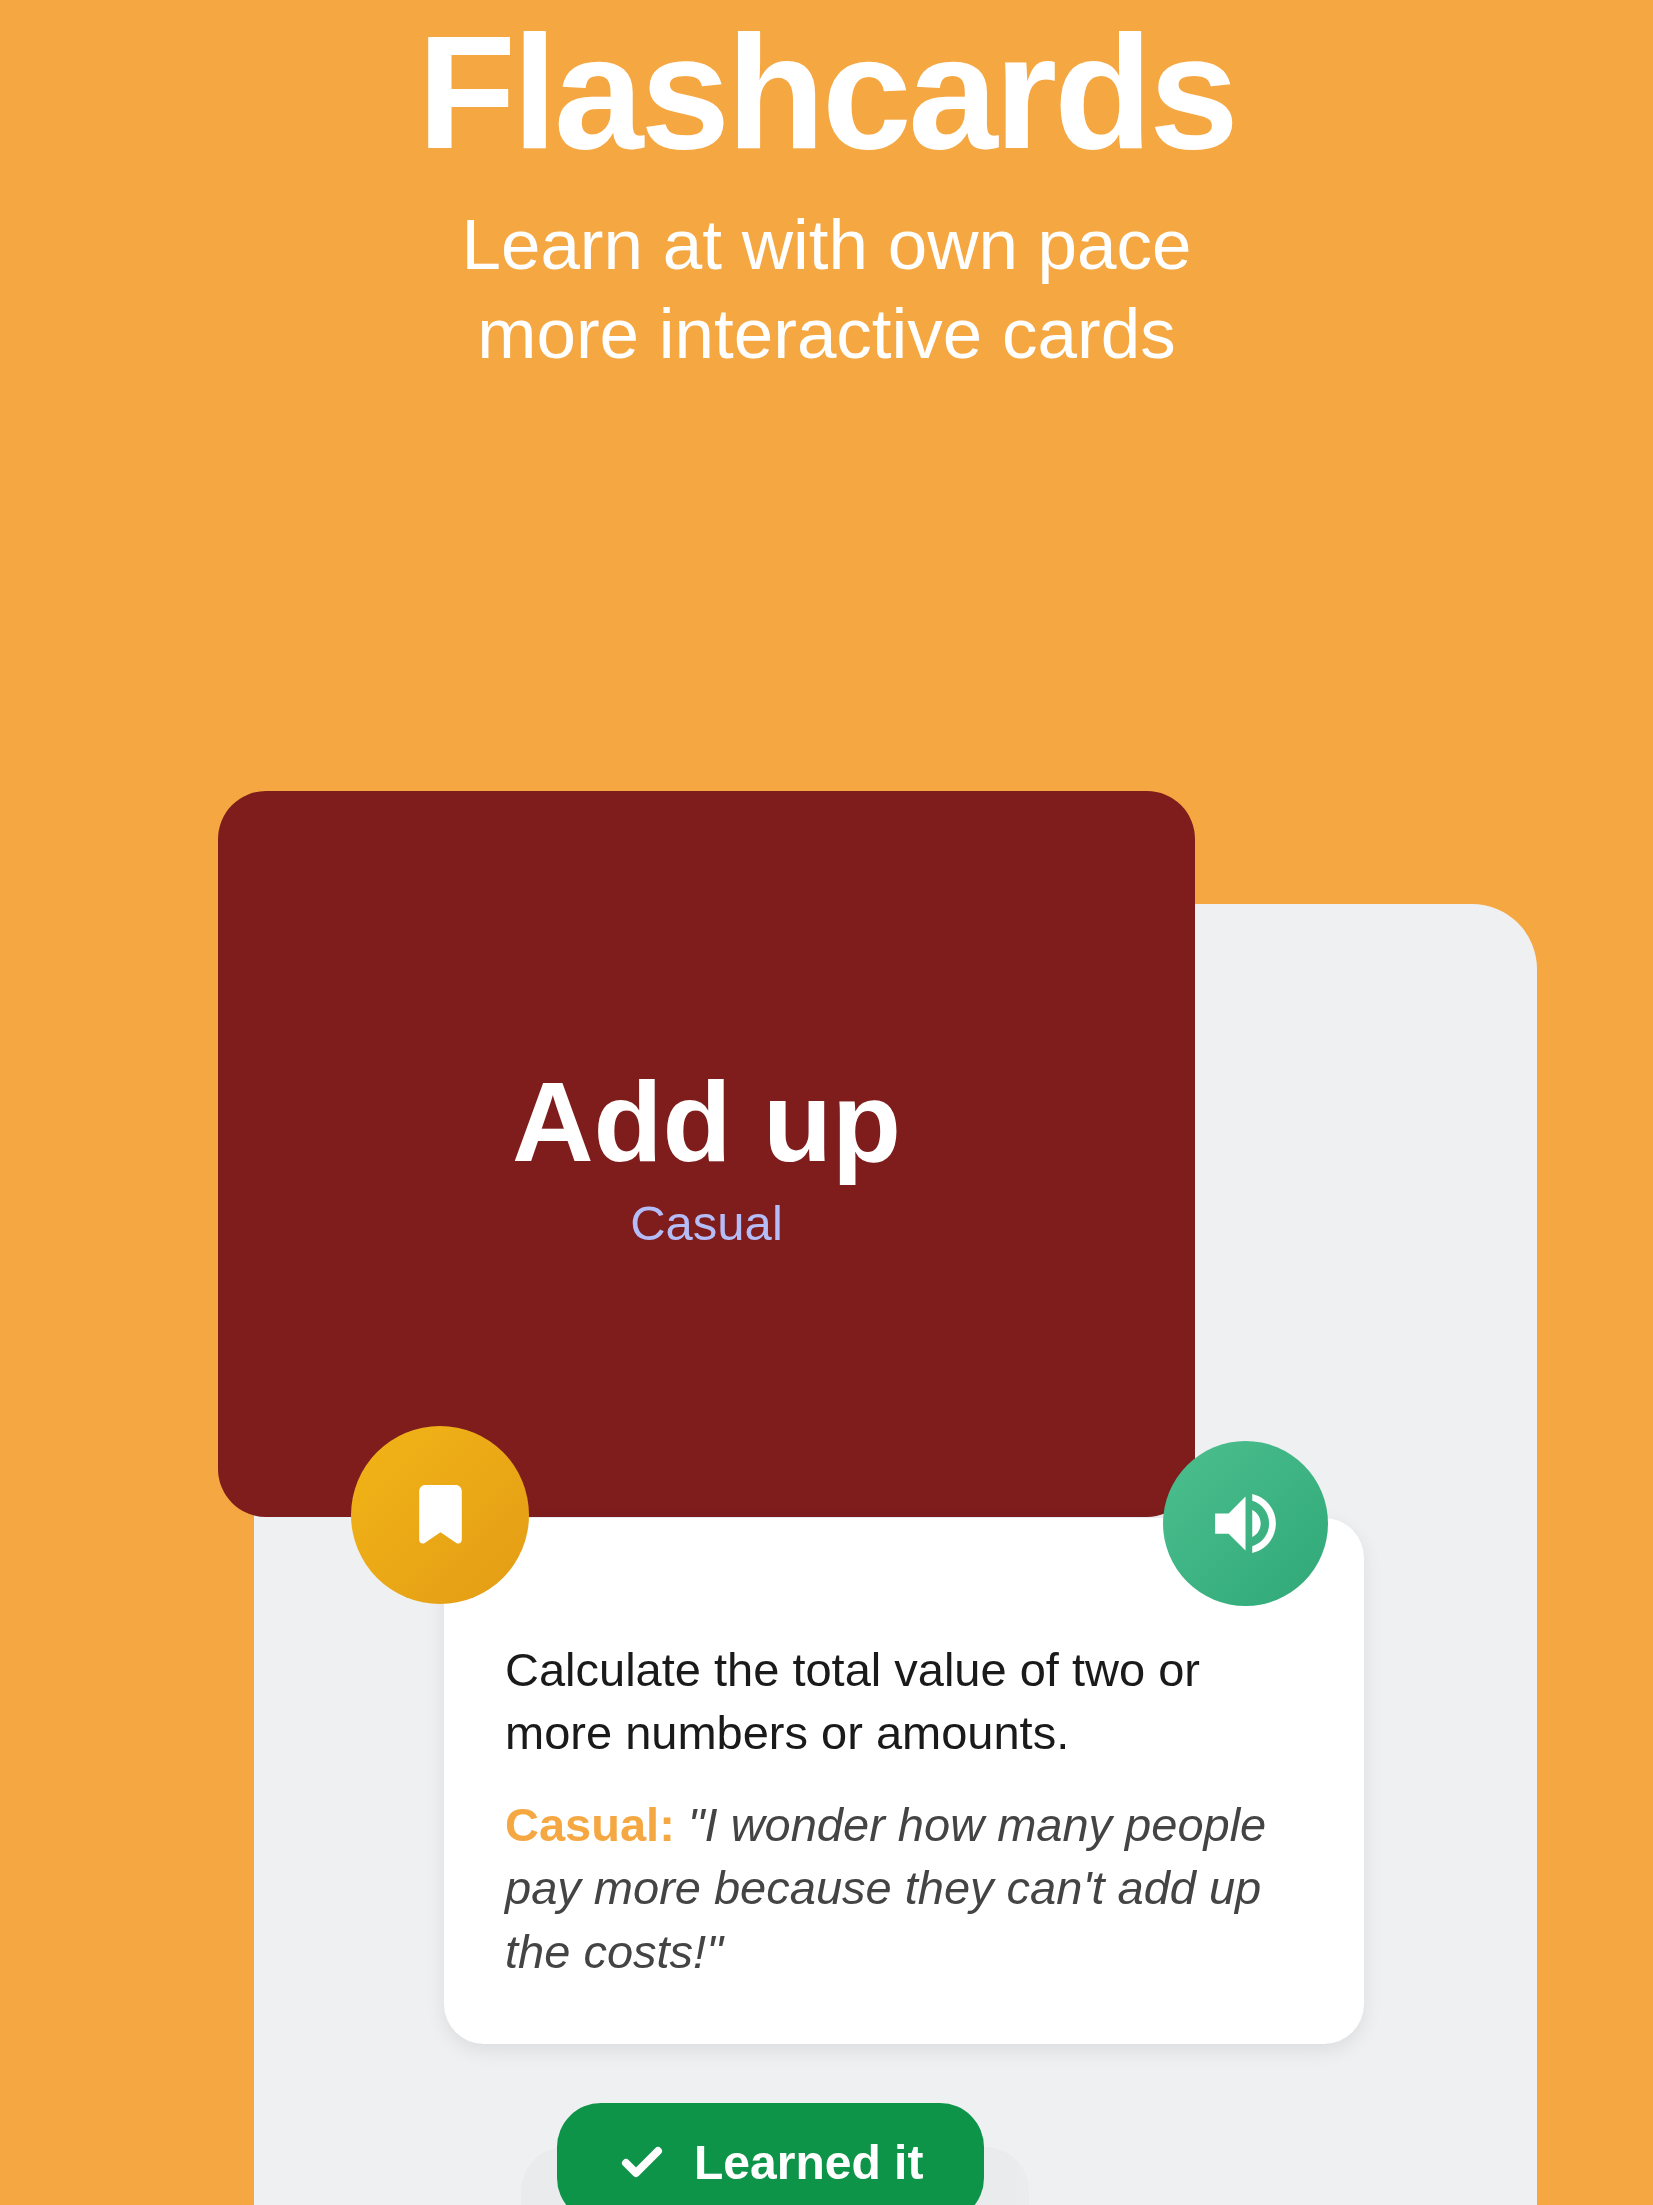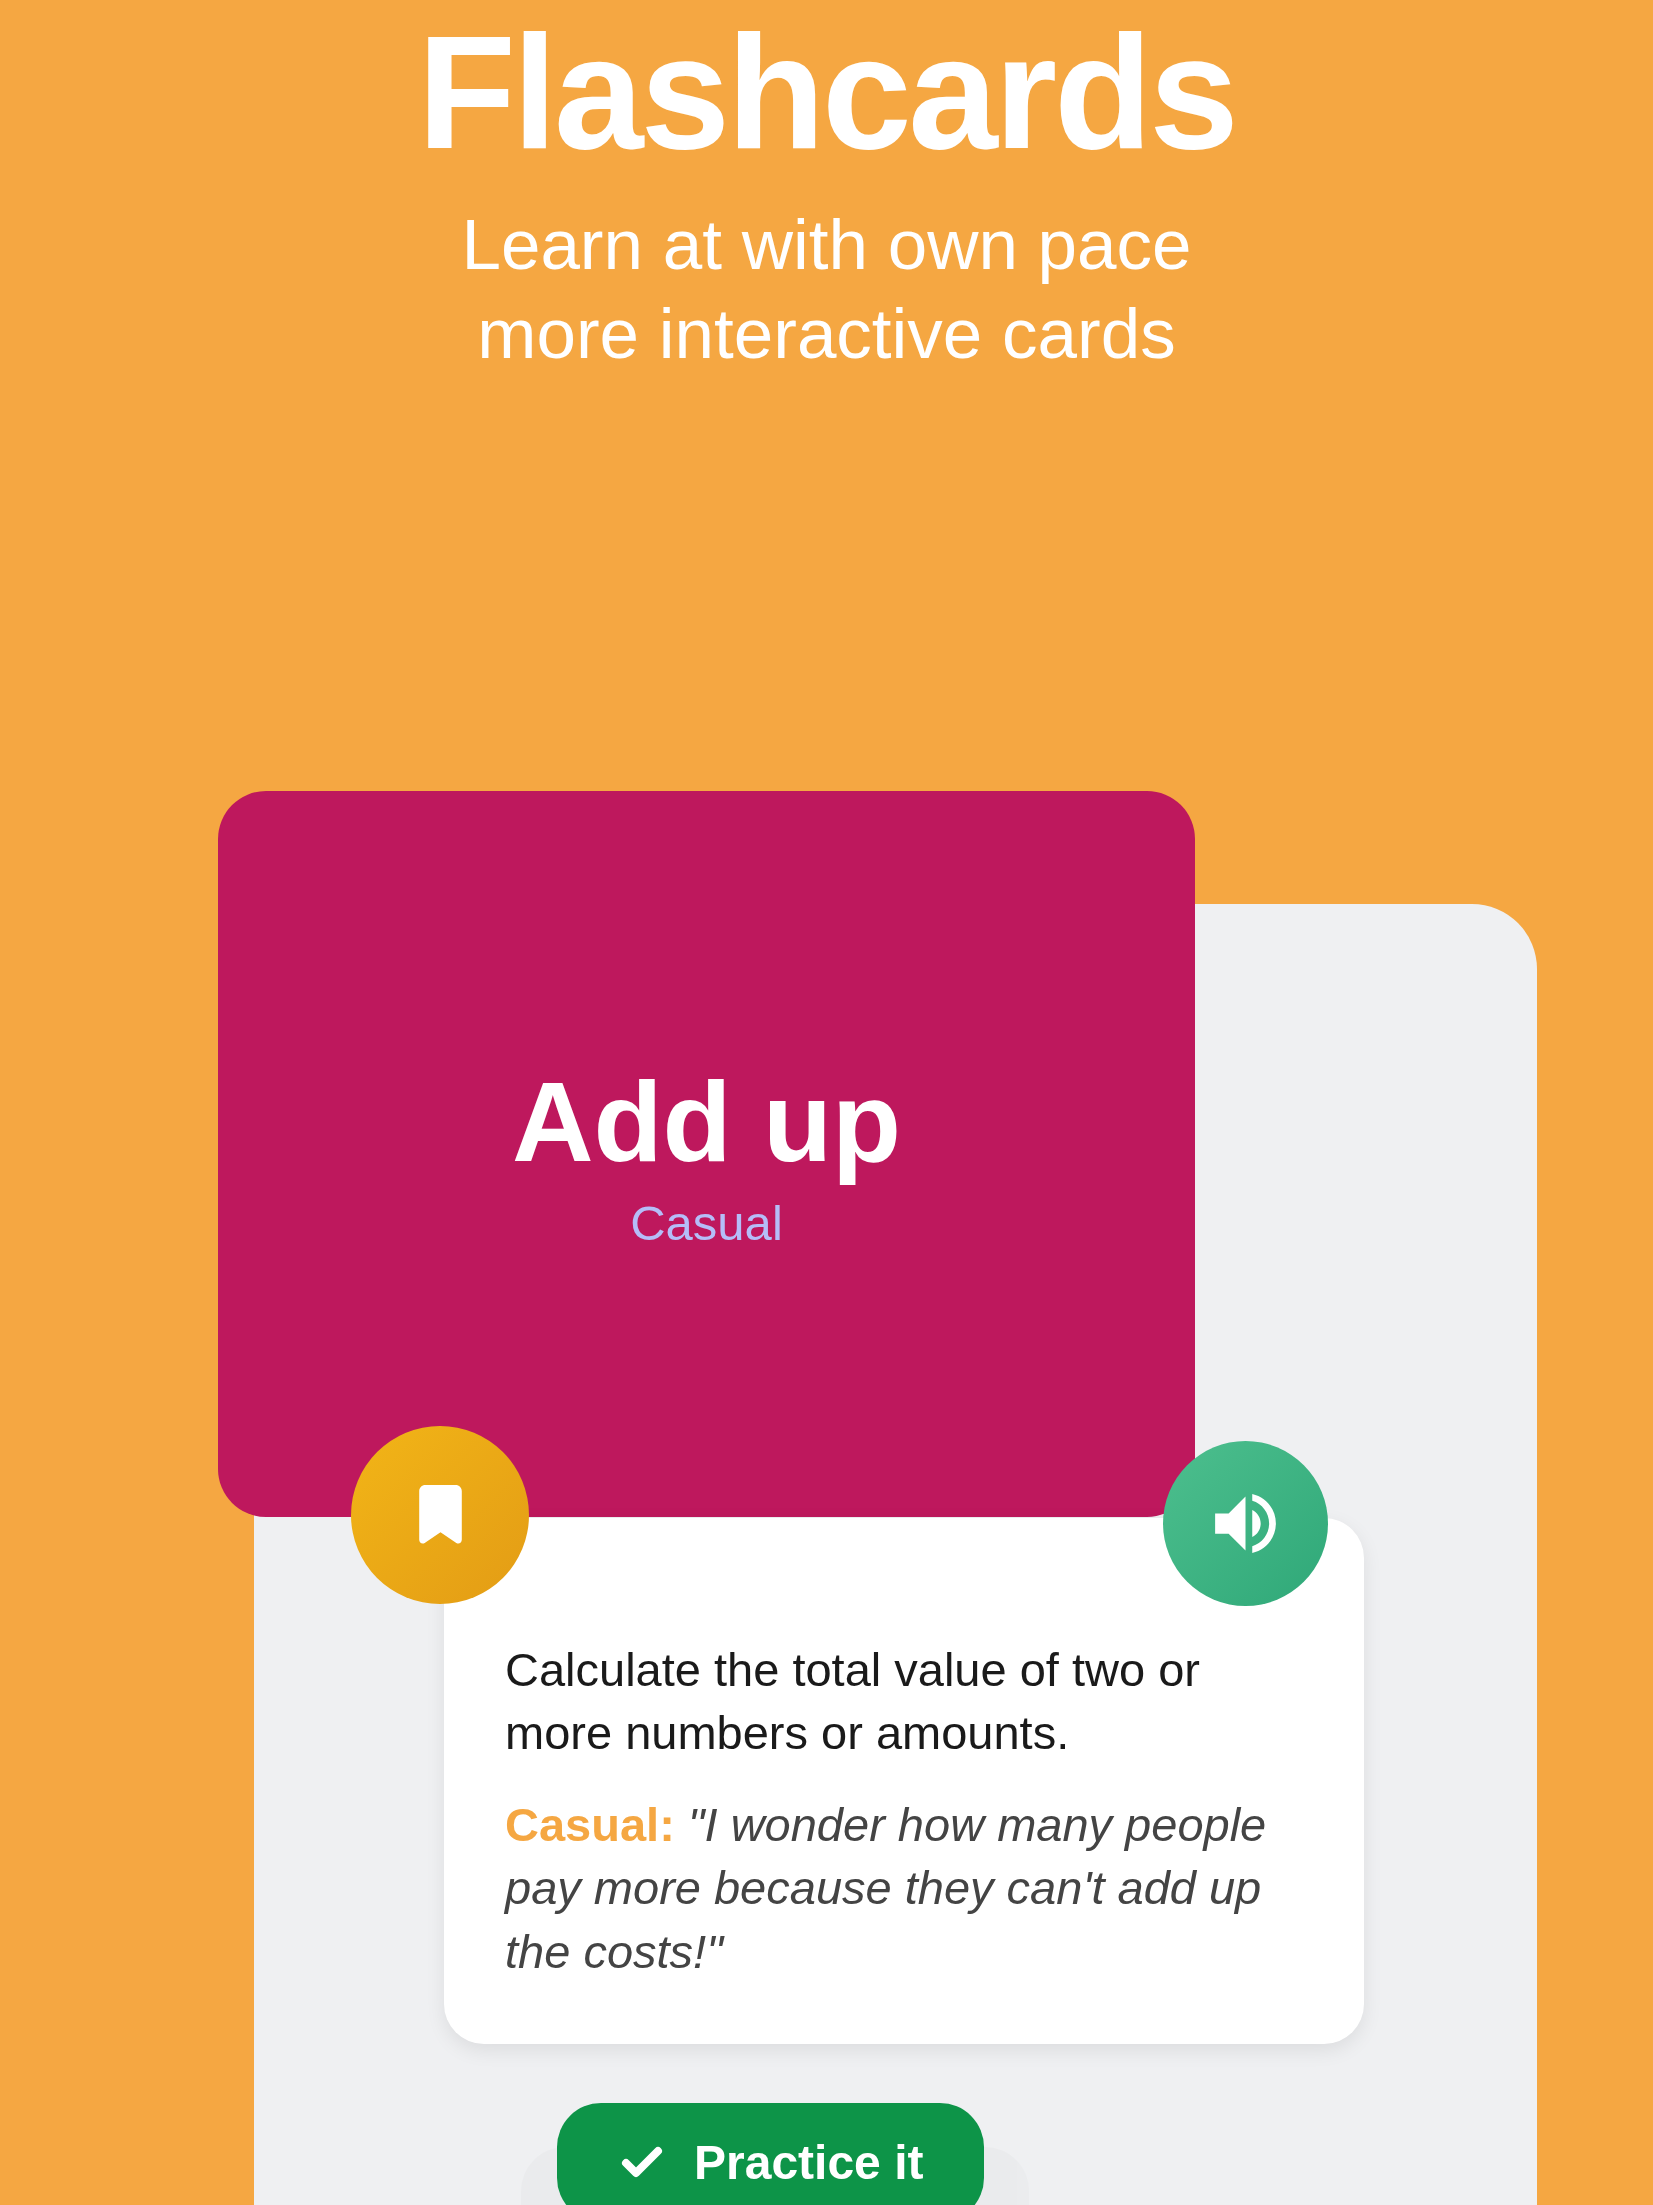--- a/index.html
+++ b/index.html
@@ -44,21 +44,21 @@
       background: #EFF0F2;
       border-radius: 65px;
     }
     
     .term-card {
       position: absolute;
       top: 791px;
       left: 218px;
       width: 977px;
       height: 726px;
-      background: #be185d;
+      background: #7f1d1d;
       border-radius: 48px;
       display: flex;
       flex-direction: column;
       align-items: center;
       justify-content: center;
     }
     
     .term-text {
       color: white;
       font-size: 113px;
@@ -235,15 +235,15 @@
   <svg class="x-icon" viewBox="0 0 24 24" fill="none" stroke="#B0B0B0" stroke-width="4" stroke-linecap="round">
     <path d="M18 6L6 18M6 6l12 12"></path>
   </svg>
   <span class="practice-text">Practice more</span>
 </div>
 
 <div class="learned-button">
   <svg class="check-icon" viewBox="0 0 24 24" fill="none" stroke="white" stroke-width="4" stroke-linecap="round" stroke-linejoin="round">
     <path d="M20 6L9 17l-5-5"></path>
   </svg>
-  <span class="learned-text">Practice it</span>
+  <span class="learned-text">Learned it</span>
 </div>
 
 
 </body></html>

